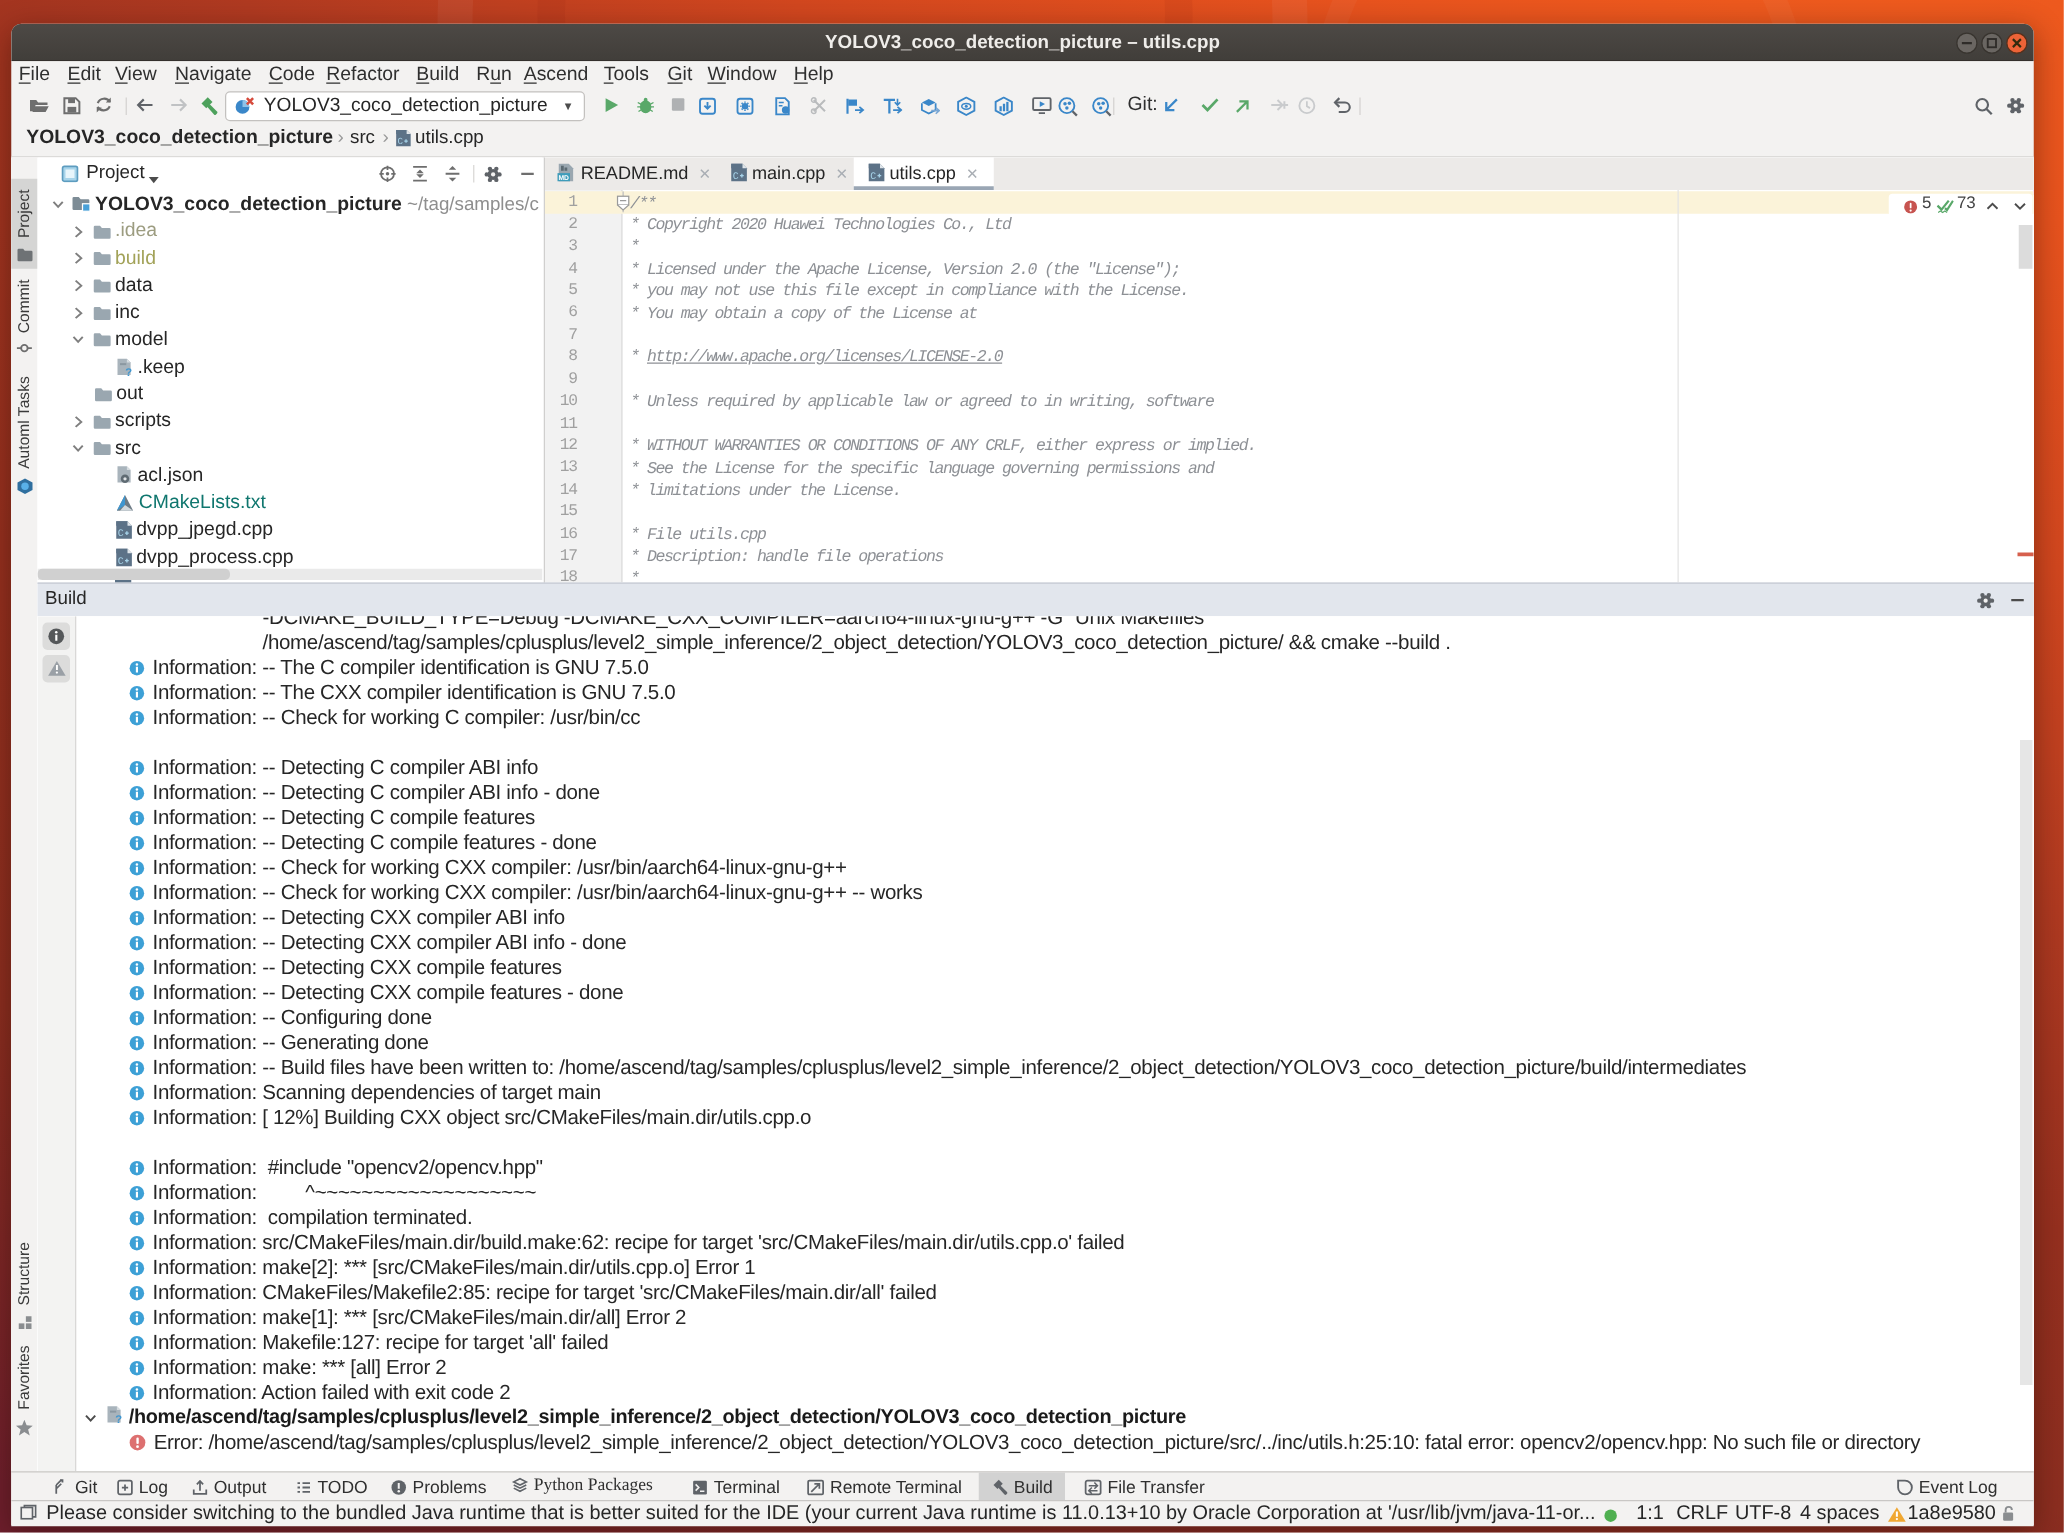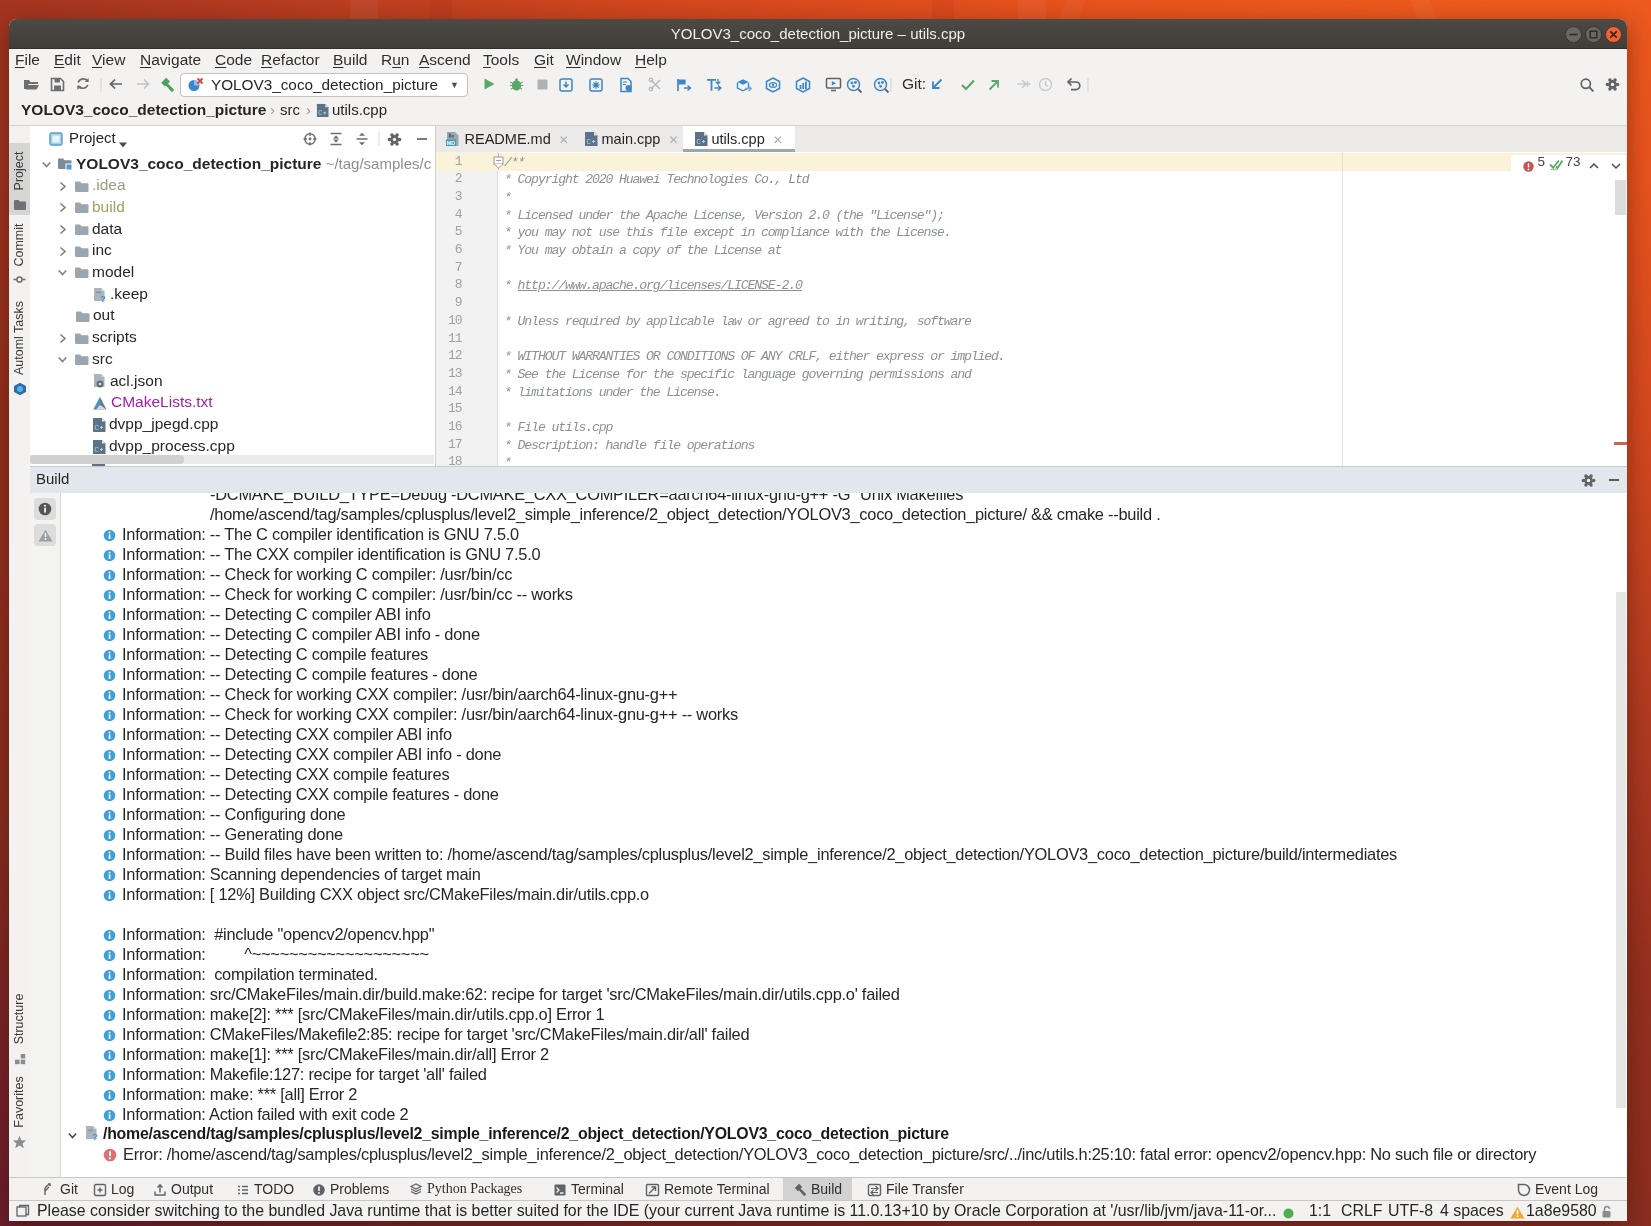--- a/index.html
+++ b/index.html
@@ -2,21 +2,21 @@
 <html><head><meta charset="utf-8"><style>
 html,body{margin:0;padding:0;}
 body{width:1651px;height:1226px;overflow:hidden;position:relative;
  font-family:"Liberation Sans",sans-serif;
  background:radial-gradient(155% 130% at 92% -8%, #f15e1e 0%, #e8531e 18%, #d2471f 35%, #b03a21 52%, #96301f 68%, #8c2e20 82%, #6e1f2d 100%);}
 .a{position:absolute;}
 .win{position:absolute;left:9px;top:19px;width:1618px;height:1201px;background:#f3f2f1;border-radius:8px 8px 0 0;box-shadow:0 6px 24px rgba(40,10,5,.45);}
 .titlebar{position:absolute;left:0;top:0;width:100%;height:29px;border-radius:8px 8px 0 0;
  background:linear-gradient(#4d4945,#413e3a);border-bottom:1px solid #332f2c;}
 .title-t{position:absolute;top:0;left:0;width:100%;height:29px;line-height:29px;text-align:center;
- color:#efedea;font-size:15px;font-weight:normal;}
+ color:#efedea;font-size:15px;font-weight:bold;}
 .wbtn{position:absolute;top:6.5px;width:17px;height:17px;border-radius:50%;box-sizing:border-box;}
 .menubar{position:absolute;left:0;top:29px;width:100%;height:24px;}
 .menubar span{position:absolute;top:0;height:24px;line-height:23px;font-size:15.5px;color:#2f2f2f;}
 .menubar u{text-decoration-thickness:1px;text-underline-offset:2px;}
 .toolbar{position:absolute;left:0;top:53px;width:100%;height:26px;}
 .ti{position:absolute;top:5px;}
 .crumbs{position:absolute;left:0;top:79px;width:100%;height:27px;border-bottom:1px solid #d5d3d1;font-size:15px;color:#262626;}
 .sep{color:#9a9a9a;}
 .main{position:absolute;left:0;top:107px;width:1618px;height:1051px;background:#fff;}
 .stripe{position:absolute;left:0;top:107px;width:21px;height:1051px;background:#f3f2f1;}
@@ -378,21 +378,21 @@
       <div class="trow" style="left:0;top:243.49999999999994px;width:100%;"><span style="margin-left:62px"><svg width="15" height="16" viewBox="0 0 15 16" style="">
             <path d="M2 1 h7.5 l3 3 V14 H2 Z" fill="#a9b4bc"></path>
             <path d="M9.5 1 l3 3 h-3 Z" fill="#d7dde1"></path>
             <circle cx="8" cy="11" r="3.4" fill="#5f6b73"></circle>
             <circle cx="8" cy="11" r="1.3" fill="#dfe3e6"></circle>
           </svg></span><span style="margin-left:3px;color:#262626">acl.json</span></div>
       <div class="trow" style="left:0;top:265.19999999999993px;width:100%;"><span style="margin-left:62px"><svg width="16" height="15" viewBox="0 0 16 15" style="">
             <path d="M8 1 L14.5 13.5 H1.5 Z" fill="#6d7b85"></path>
             <path d="M8 1 L1.5 13.5 L8 9 Z" fill="#3f96d0"></path>
             <path d="M8 9 L14.5 13.5 H4 Z" fill="#d2d8dc"></path>
-          </svg></span><span style="margin-left:3px;color:#a21caf">CMakeLists.txt</span></div>
+          </svg></span><span style="margin-left:3px;color:#0f766e">CMakeLists.txt</span></div>
       <div class="trow" style="left:0;top:286.8999999999999px;width:100%;"><span style="margin-left:62px"><svg width="14" height="16" viewBox="0 0 14 16" style="">
             <g transform="scale(1.0,1.0)">
               <path d="M1 1 h9 l3.5 3.5 V15 H1 Z" fill="#5c7287"></path>
               <path d="M1 1 h9 V4.5 H1 Z" fill="#5c7287"></path>
               <path d="M10 1 L13.5 4.5 H10 Z" fill="#dfe5ea"></path>
               <text x="2.2" y="13" font-family="Liberation Mono" font-size="8" fill="#a6d2e8">C</text>
               <path d="M8 10.5 h3 M9.5 9 v3" stroke="#a6d2e8" stroke-width="1.1"></path>
             </g>
           </svg></span><span style="margin-left:3px;color:#262626">dvpp_jpegd.cpp</span></div>
       <div class="trow" style="left:0;top:308.5999999999999px;width:100%;"><span style="margin-left:62px"><svg width="14" height="16" viewBox="0 0 14 16" style="">
@@ -546,25 +546,20 @@
         <div class="lr" style="top:50.5px;"><svg width="13" height="13" viewBox="0 0 13 13" style="">
             <circle cx="6.5" cy="6.5" r="5.8" fill="#3da0d6"></circle>
             <rect x="5.7" y="5.4" width="1.7" height="4.6" fill="#fff"></rect>
             <circle cx="6.5" cy="3.5" r="1" fill="#fff"></circle>
           </svg>Information: -- The CXX compiler identification is GNU 7.5.0</div>
         <div class="lr" style="top:70.5px;"><svg width="13" height="13" viewBox="0 0 13 13" style="">
             <circle cx="6.5" cy="6.5" r="5.8" fill="#3da0d6"></circle>
             <rect x="5.7" y="5.4" width="1.7" height="4.6" fill="#fff"></rect>
             <circle cx="6.5" cy="3.5" r="1" fill="#fff"></circle>
           </svg>Information: -- Check for working C compiler: /usr/bin/cc</div>
-        <div class="lr" style="top:90.5px;"><svg width="13" height="13" viewBox="0 0 13 13" style="">
-            <circle cx="6.5" cy="6.5" r="5.8" fill="#3da0d6"></circle>
-            <rect x="5.7" y="5.4" width="1.7" height="4.6" fill="#fff"></rect>
-            <circle cx="6.5" cy="3.5" r="1" fill="#fff"></circle>
-          </svg>Information: -- Check for working C compiler: /usr/bin/cc -- works</div>
         <div class="lr" style="top:110.5px;"><svg width="13" height="13" viewBox="0 0 13 13" style="">
             <circle cx="6.5" cy="6.5" r="5.8" fill="#3da0d6"></circle>
             <rect x="5.7" y="5.4" width="1.7" height="4.6" fill="#fff"></rect>
             <circle cx="6.5" cy="3.5" r="1" fill="#fff"></circle>
           </svg>Information: -- Detecting C compiler ABI info</div>
         <div class="lr" style="top:130.5px;"><svg width="13" height="13" viewBox="0 0 13 13" style="">
             <circle cx="6.5" cy="6.5" r="5.8" fill="#3da0d6"></circle>
             <rect x="5.7" y="5.4" width="1.7" height="4.6" fill="#fff"></rect>
             <circle cx="6.5" cy="3.5" r="1" fill="#fff"></circle>
           </svg>Information: -- Detecting C compiler ABI info - done</div>

